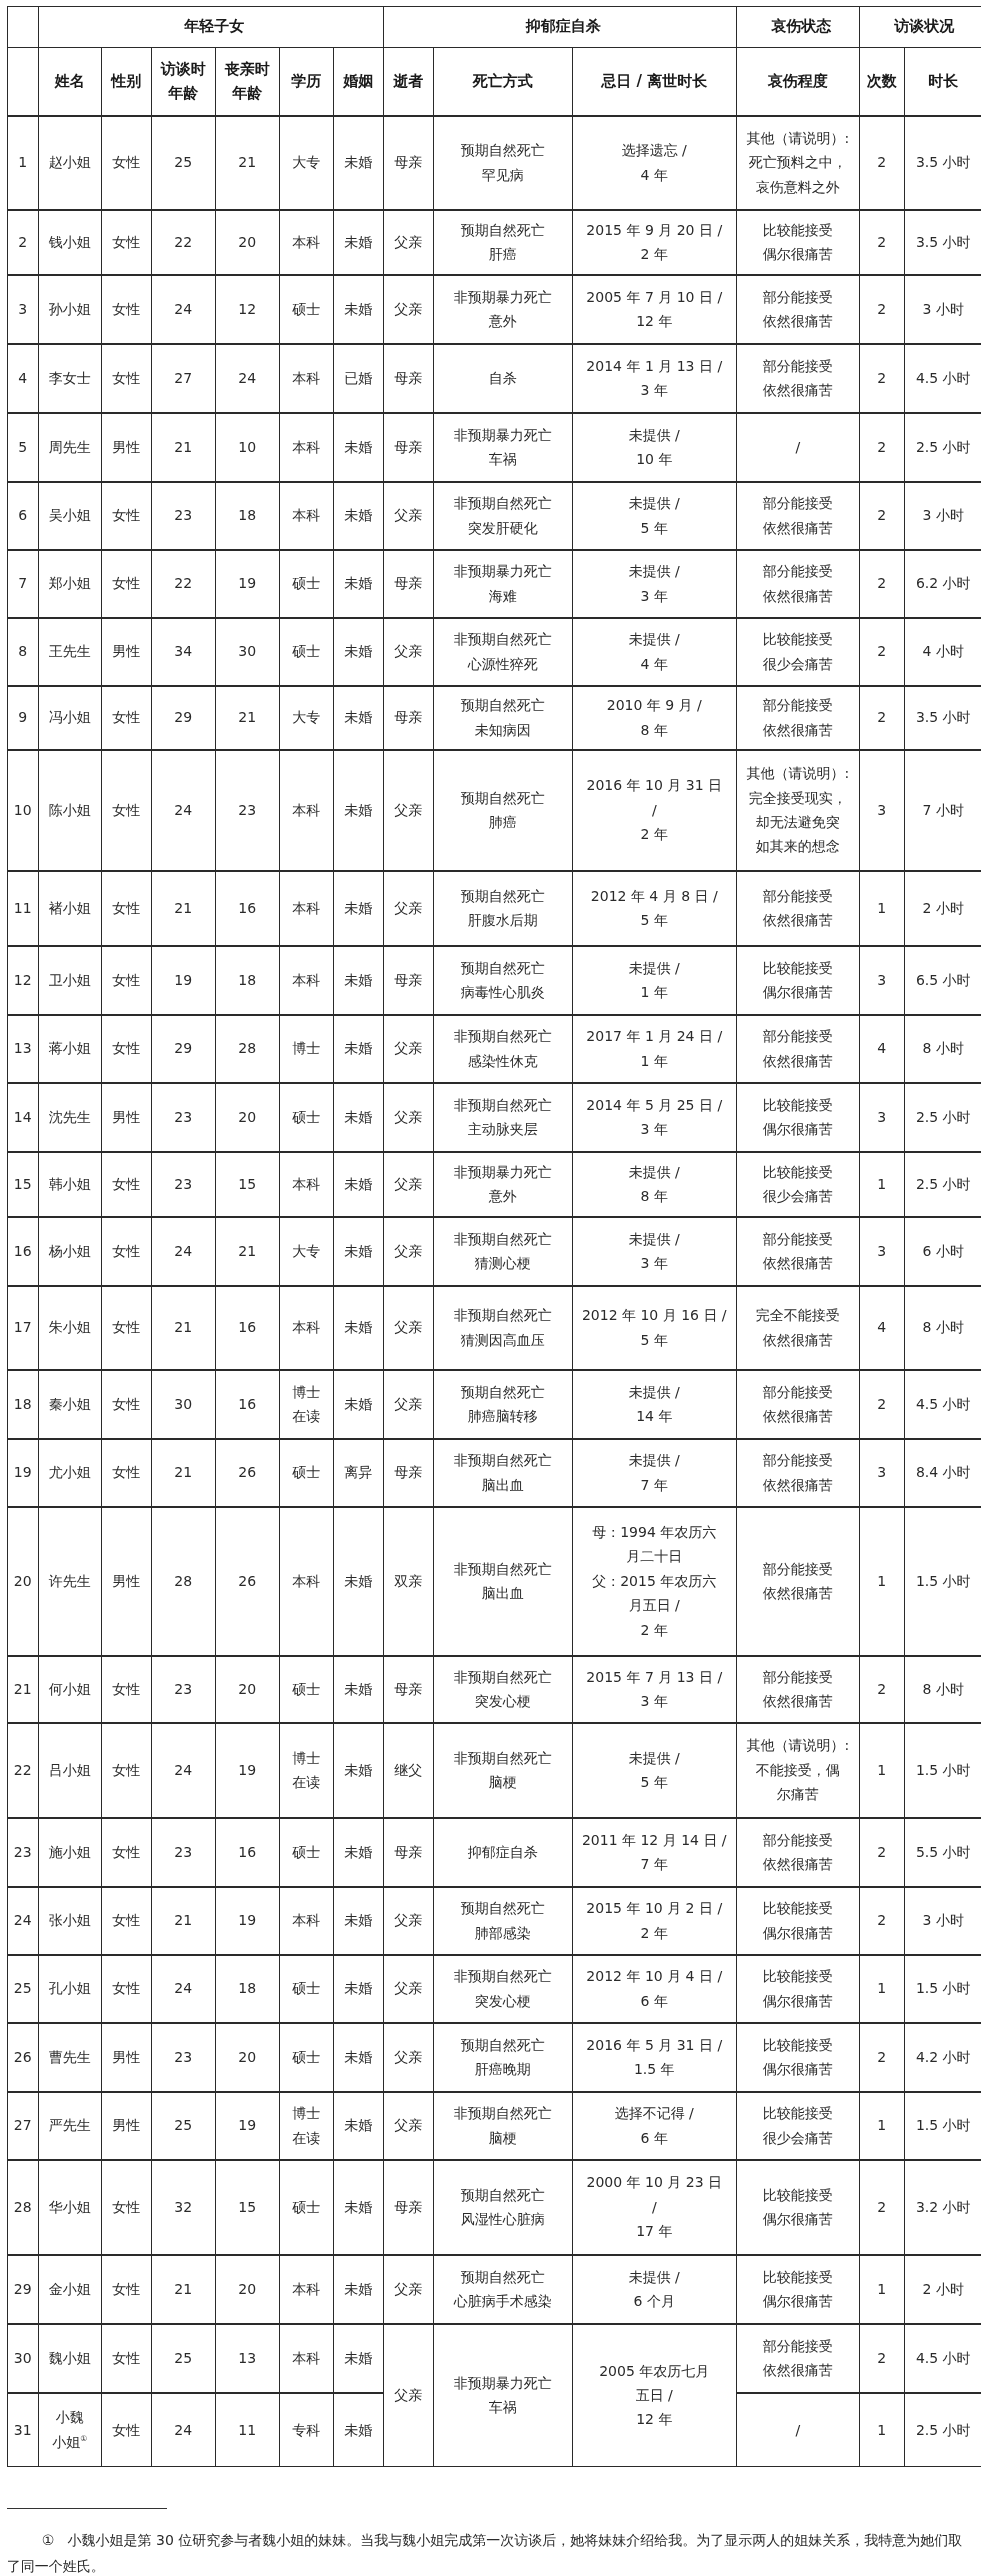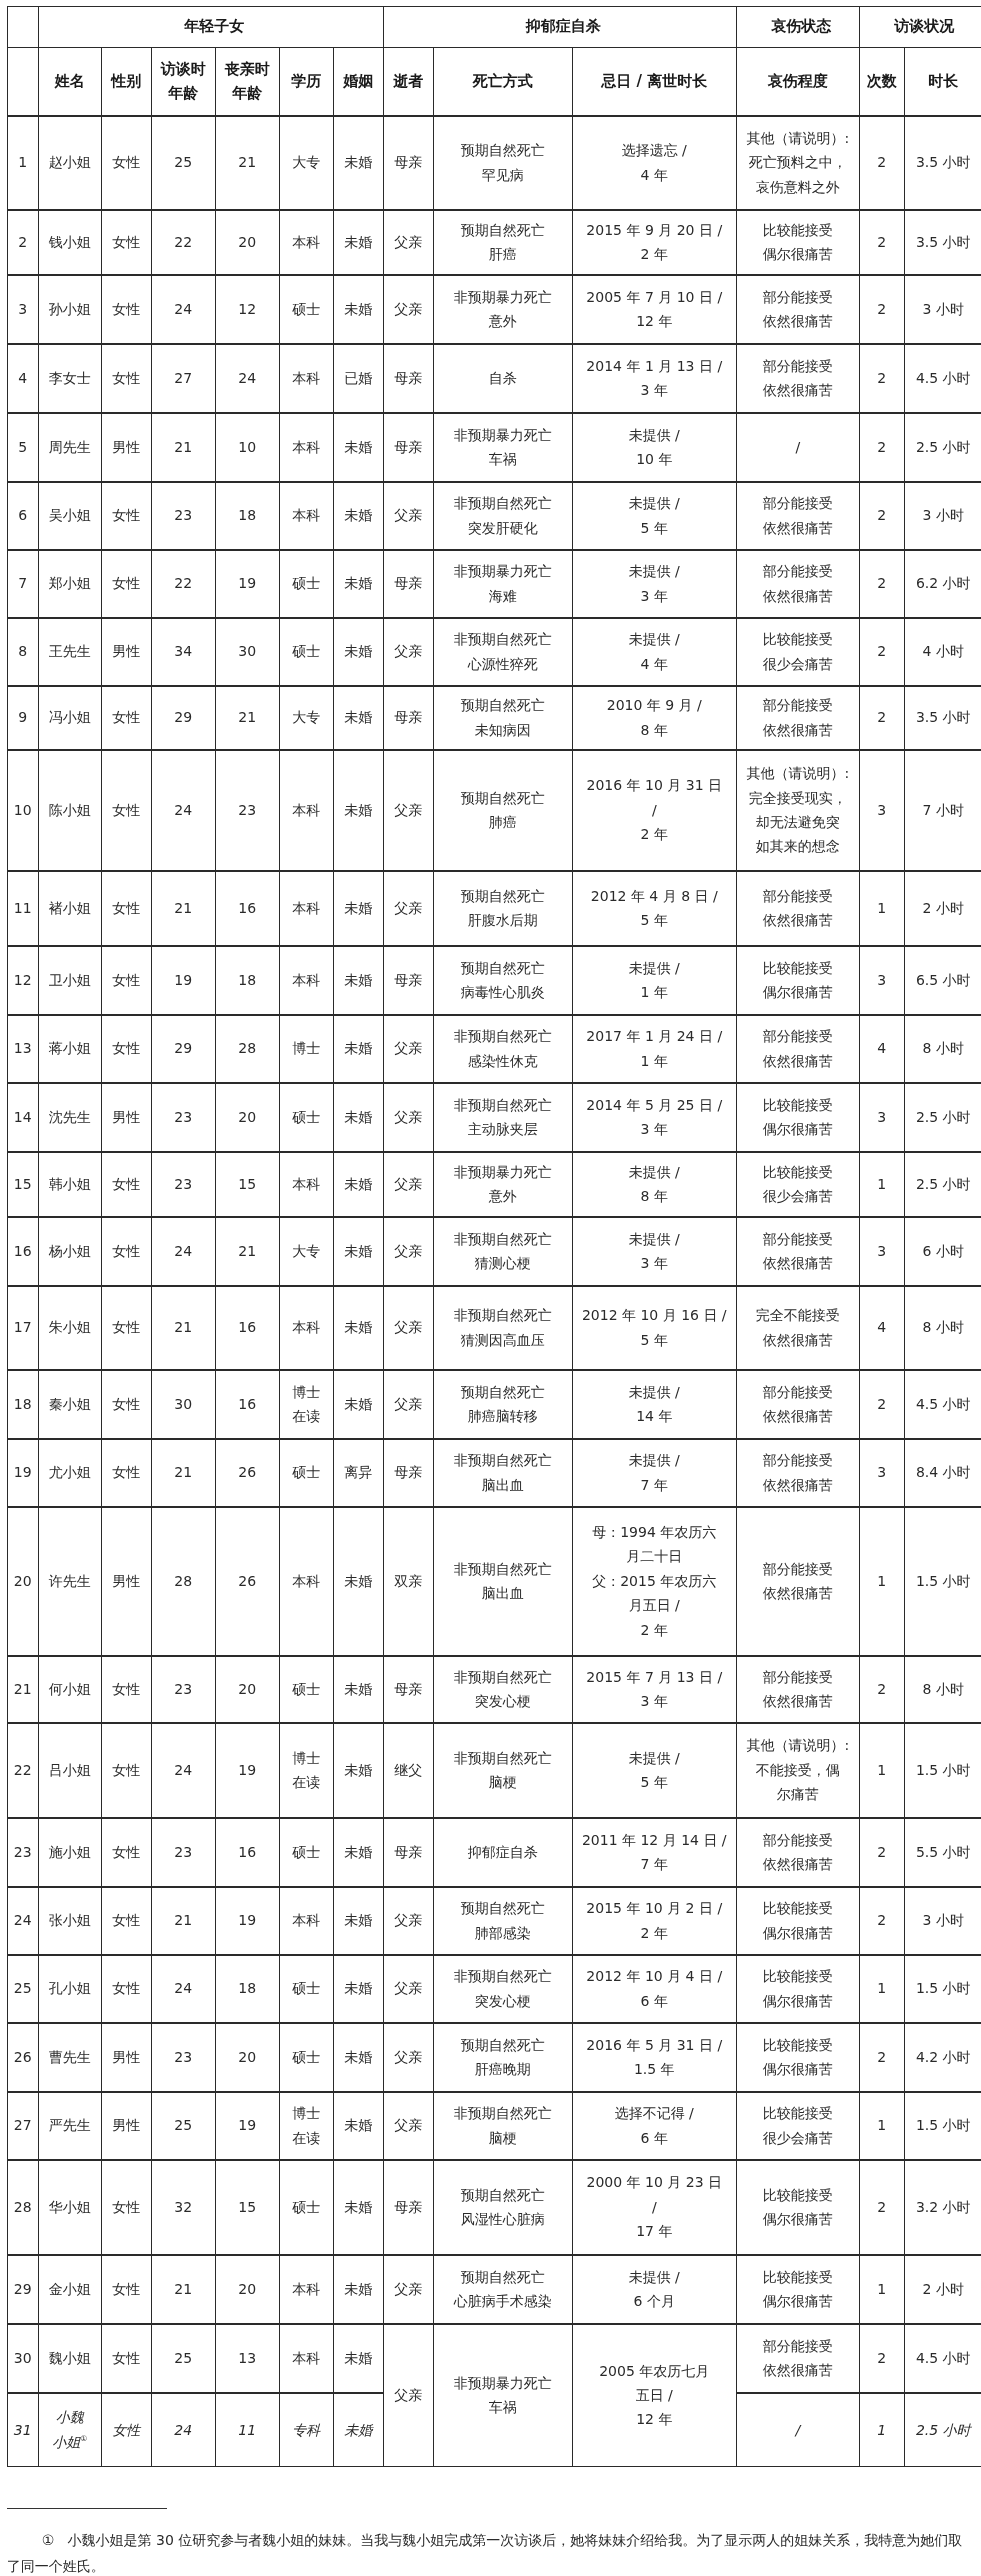--- a/index.html
+++ b/index.html
@@ -508,21 +508,21 @@
         <td>13</td>
         <td>本科</td>
         <td>未婚</td>
         <td rowspan="2">父亲</td>
         <td rowspan="2">非预期暴力死亡<br>车祸</td>
         <td rowspan="2">2005 年农历七月<br>五日 /<br>12 年</td>
         <td>部分能接受<br>依然很痛苦</td>
         <td>2</td>
         <td>4.5 小时</td>
       </tr>
-      <tr class="row-sep" style="height: 74px; font-style: italic;">
+      <tr class="row-sep" style="height: 74px;">
         <td>31</td>
         <td style="line-height: 22px;">小魏<br>小姐<sup>①</sup></td>
         <td>女性</td>
         <td>24</td>
         <td>11</td>
         <td>专科</td>
         <td>未婚</td>
         <td>/</td>
         <td>1</td>
         <td>2.5 小时</td>

